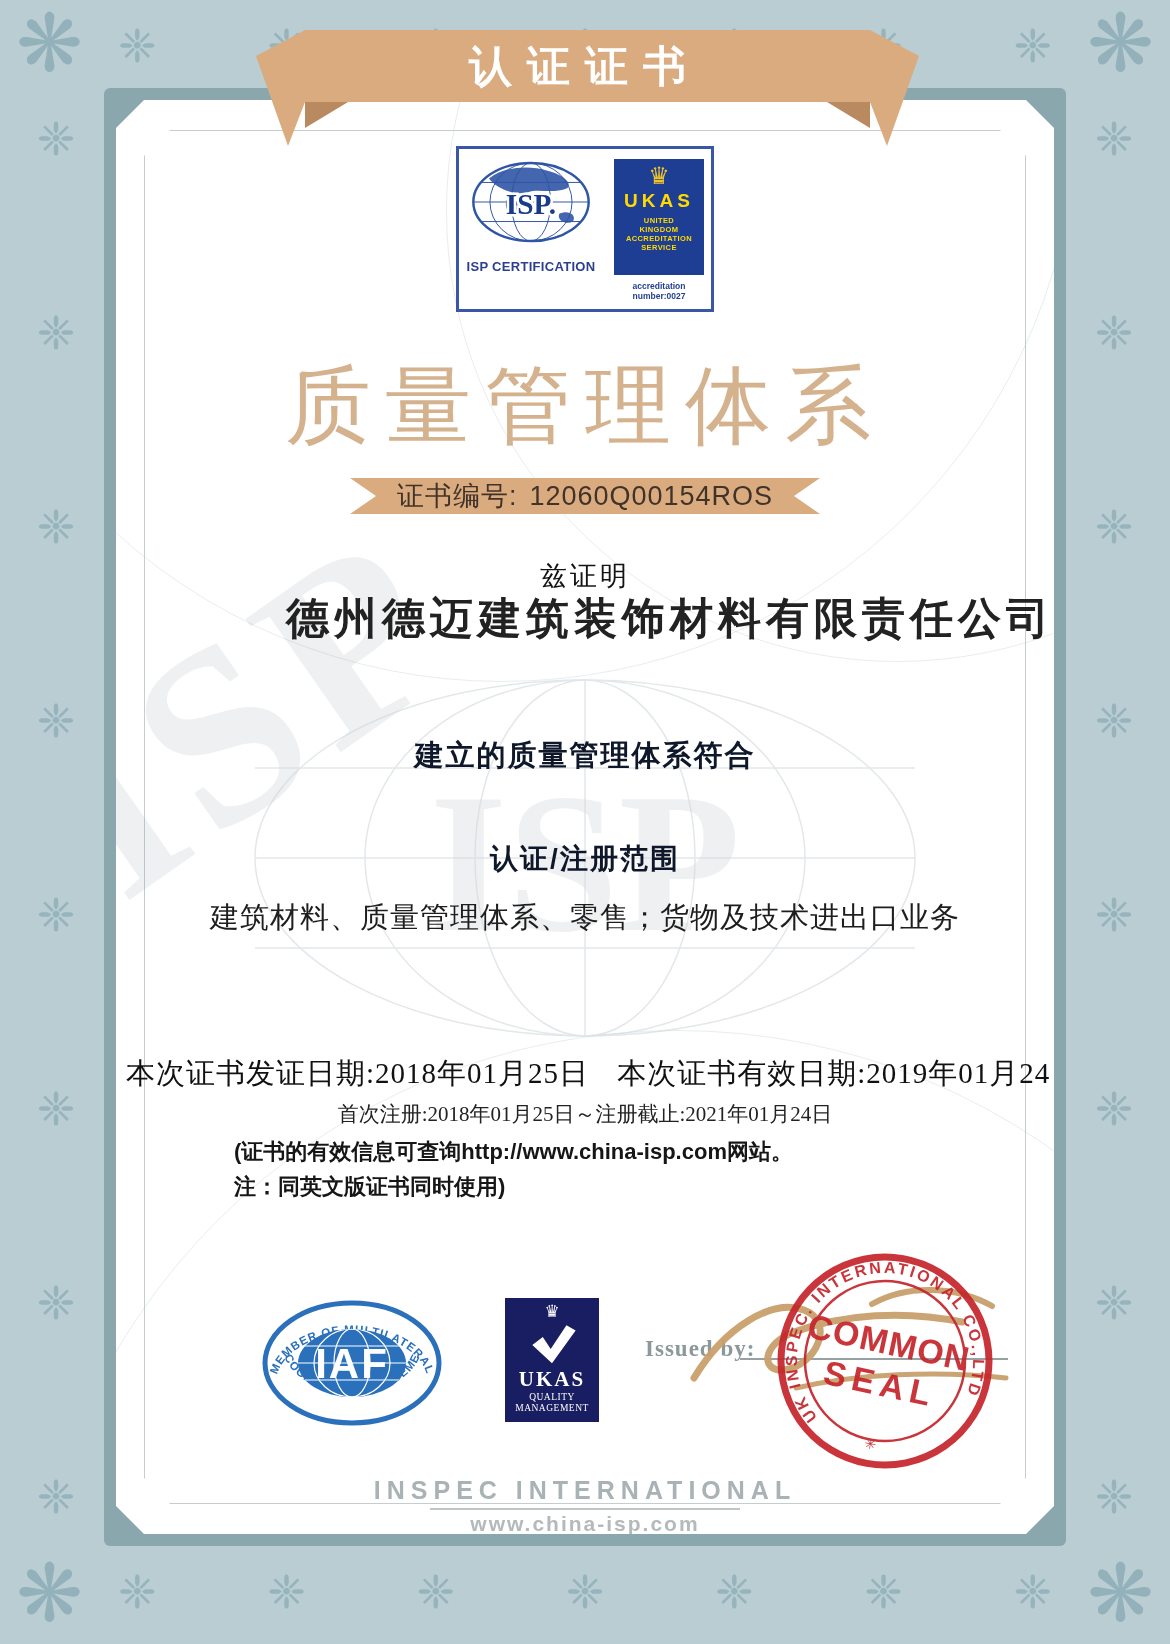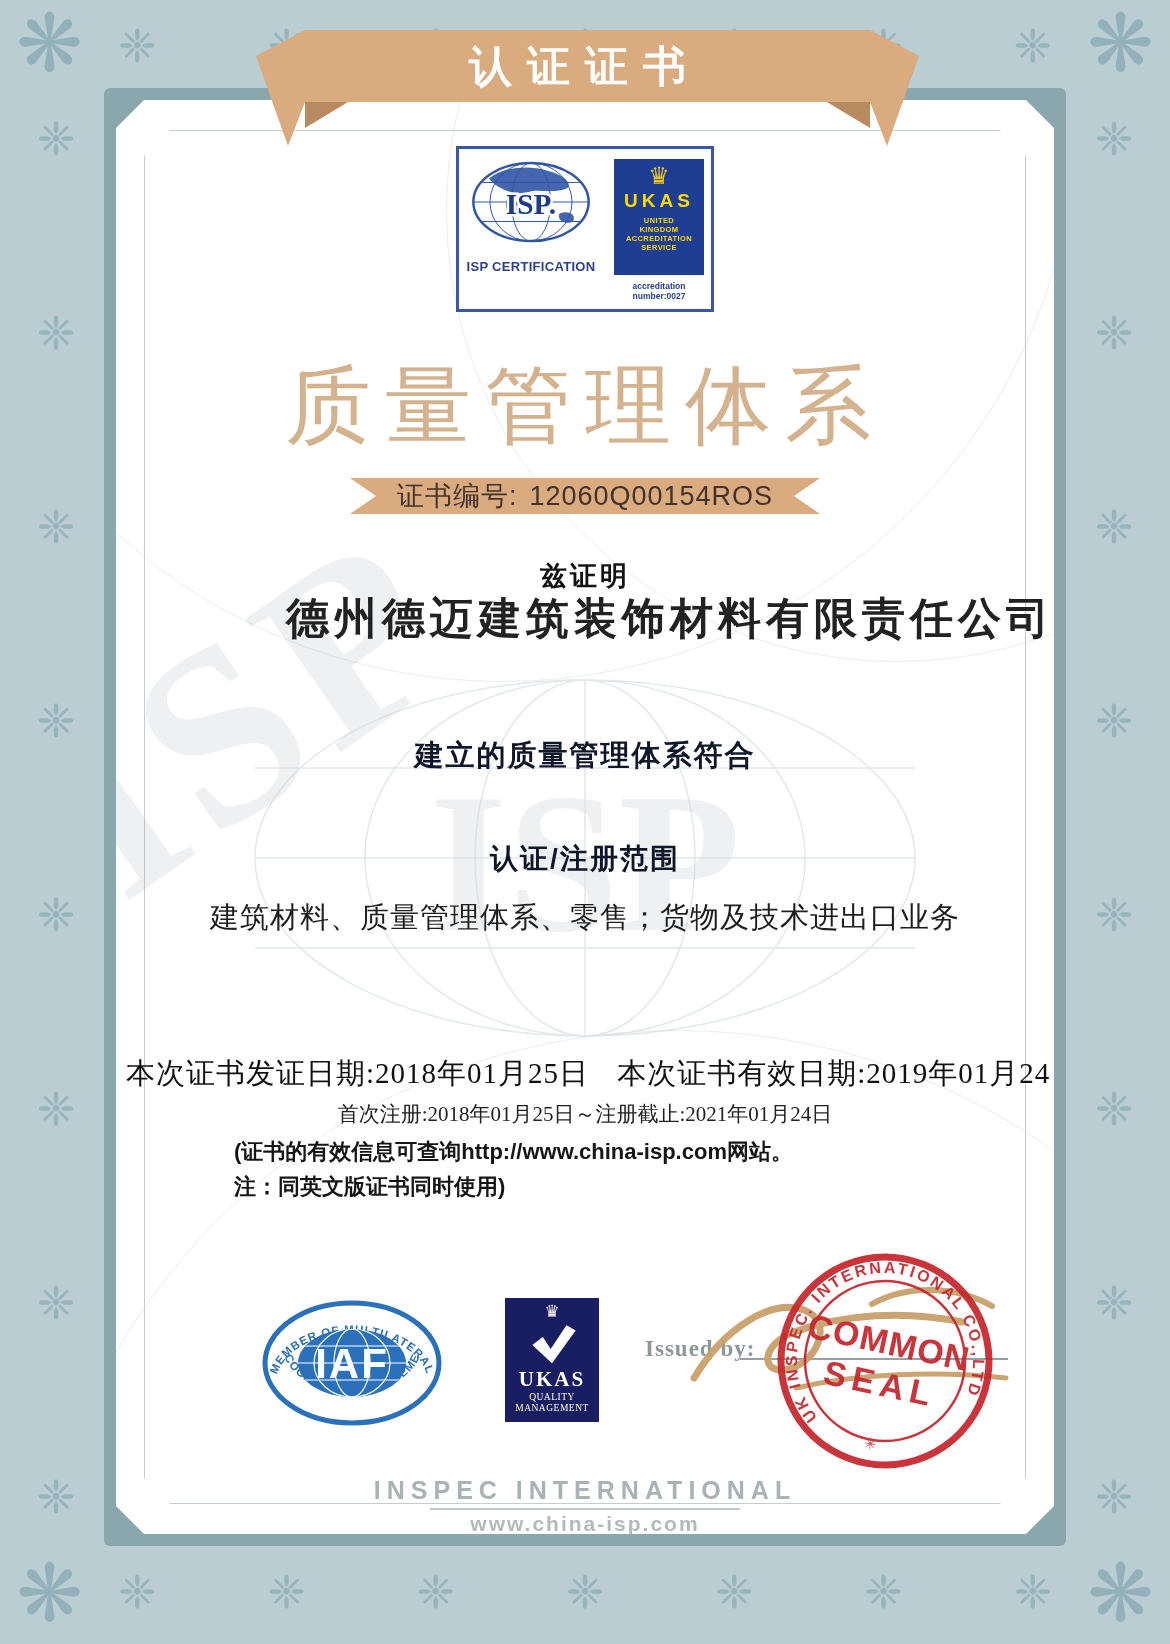--- a/index.html
+++ b/index.html
@@ -64,21 +64,21 @@
   .ukas-accr{margin-top:6px;font-size:8.5px;font-weight:700;color:#24418e;}
 
   .doc-title{top:248px;font-family:"Liberation Serif",serif;font-size:86px;font-weight:400;
       color:var(--title,#d4b28e);letter-spacing:14px;text-align:center;}
   .cert-ribbon{position:absolute;top:378px;left:50%;transform:translateX(-50%);
       width:470px;height:36px;background:var(--accent,#d9ab7f);
       clip-path:polygon(0 0,100% 0,calc(100% - 26px) 50%,100% 100%,0 100%,26px 50%);
       display:flex;align-items:center;justify-content:center;gap:12px;
       font-size:27px;color:#42332a;font-weight:500;letter-spacing:1px;}
 
-  .certify{top:458px;font-size:27px;font-weight:700;color:#131313;letter-spacing:3px;}
+  .certify{top:458px;font-size:27px;font-weight:400;color:#131313;letter-spacing:3px;}
   .company{top:490px;font-size:43px;font-weight:600;color:#222;letter-spacing:5px;text-align:right;}
   .address{top:556px;font-family:"Liberation Serif",serif;font-size:27px;color:#2a2a2a;letter-spacing:1px;}
 
   .std-intro{top:636px;font-size:29px;font-weight:700;color:#0f172a;letter-spacing:2px;}
   .std-code{top:666px;font-size:53px;font-weight:500;color:#2b2b2b;letter-spacing:4px;word-spacing:22px;}
   .scope-title{top:740px;font-size:28px;font-weight:700;color:#0f172a;letter-spacing:2px;}
   .scope{top:798px;font-family:"Liberation Serif",serif;font-size:29px;color:#1e1e1e;letter-spacing:1px;}
 
   .dates{top:954px;font-family:"Liberation Serif",serif;font-size:29px;color:#111;letter-spacing:1px;}
   .dates span{margin:0 10px;}

